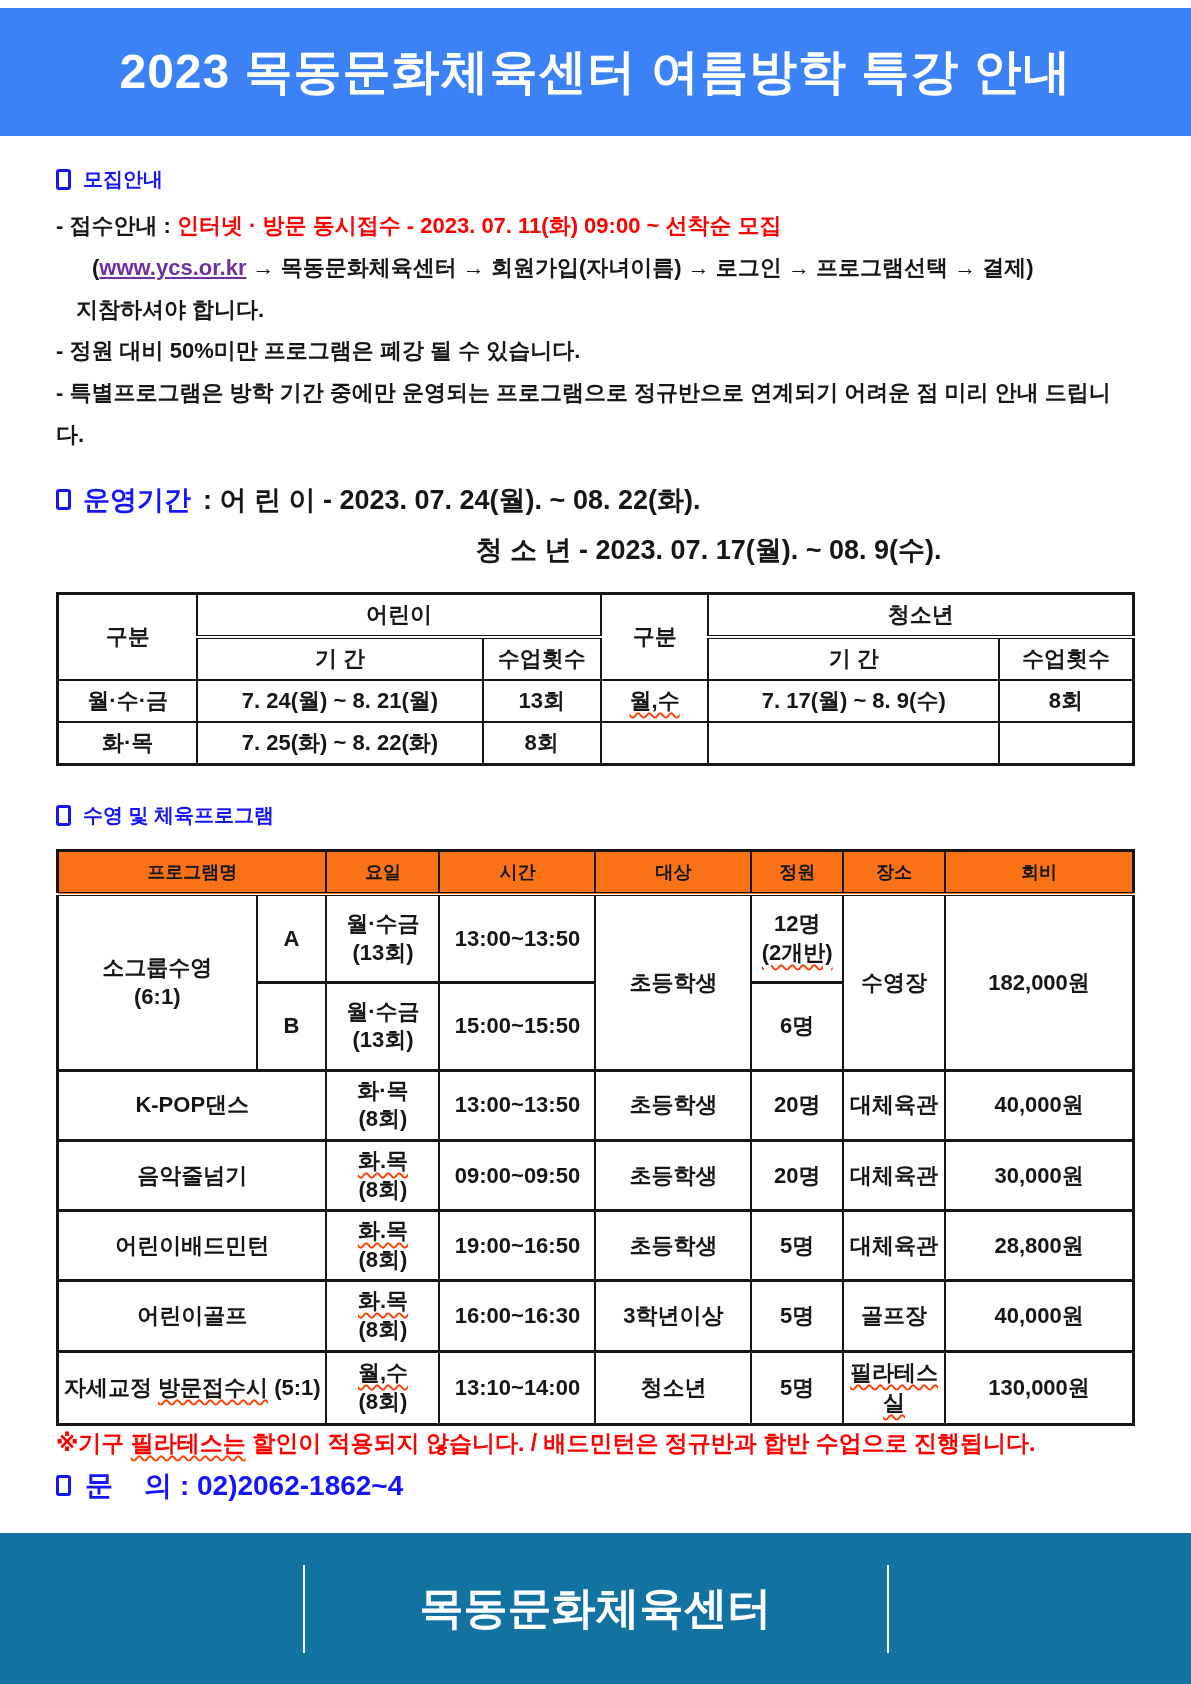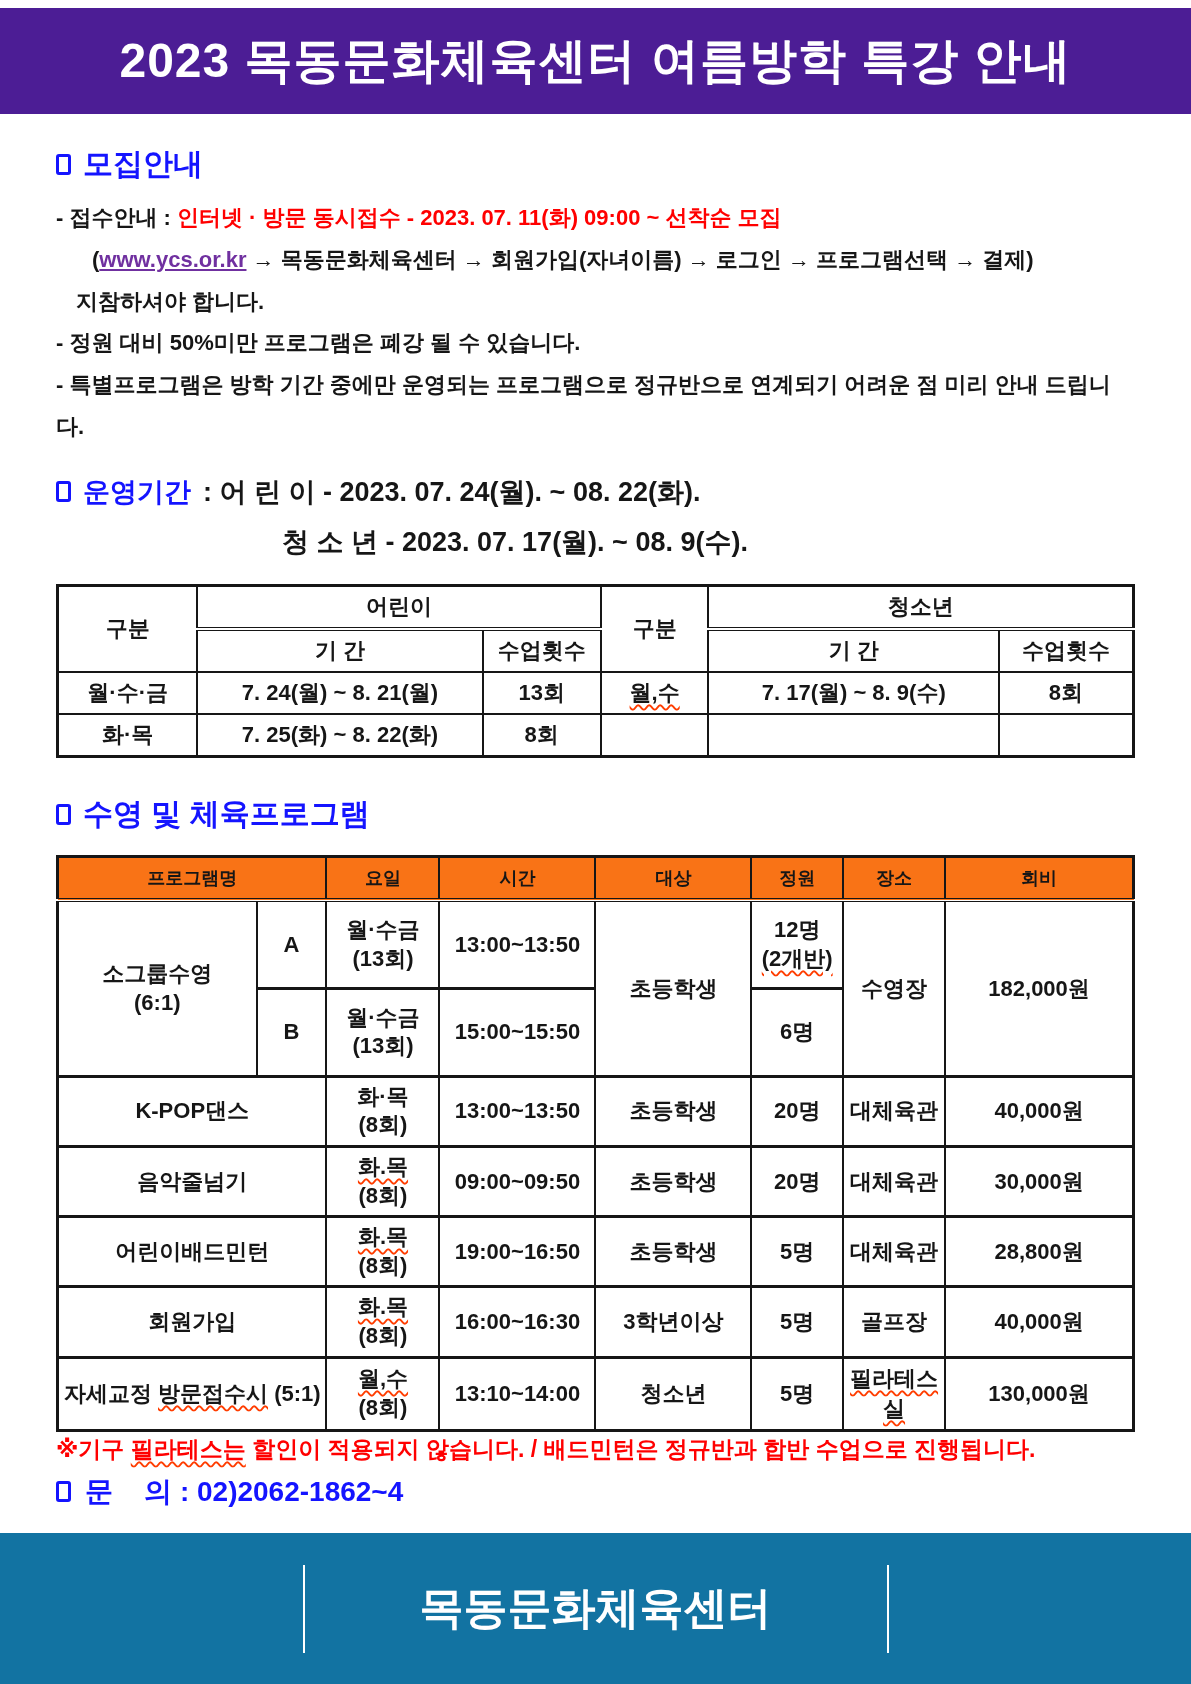--- a/index.html
+++ b/index.html
@@ -4,47 +4,47 @@
 <style>
   * { box-sizing: border-box; }
   html,body { margin:0; padding:0; }
   body {
     width:1191px; height:1684px; background:#ffffff;
     font-family:"Liberation Sans","DejaVu Sans",sans-serif;
     color:#161616; display:flex; flex-direction:column; overflow:hidden;
   }
   
   .header-band {
-    margin-top:8px; height:106px; background:#4c1d95;
+    margin-top:8px; height:128px; background:#3b82f6;
     display:flex; align-items:center; justify-content:center; flex:0 0 auto;
   }
   .header-title { color:#ffffff; font-size:48px; font-weight:800; letter-spacing:1px; }
 
   
   .content { padding:0 56px; flex:0 0 auto; }
 
   .sec-head { display:flex; align-items:center; gap:12px; margin-top:30px; }
-  .sec-head .txt { color:#1414FF; font-size:30px; font-weight:800; }
+  .sec-head .txt { color:#1414FF; font-size:20px; font-weight:800; }
   .bullet {
     width:15px; height:21px; border:3px solid #1414FF; border-radius:3px;
     display:inline-block; flex:0 0 auto;
   }
 
   .bullets { margin-top:12px; font-size:22px; font-weight:700; line-height:1.9; color:#161616; }
   .red-strong { color:#FF0000; font-size:22px; font-weight:800; }
   .red-note  { color:#FF0000; font-size:23px; font-weight:800; margin-top:2px; }
   .link { color:#7030A0; text-decoration:underline; font-weight:700; }
   .indent1 { padding-left:36px; }
   .indent2 { padding-left:20px; }
   .sq {
     text-decoration-line:underline; text-decoration-style:wavy;
     text-decoration-color:#ff3c00; text-decoration-thickness:2px; text-underline-offset:4px;
   }
 
-  .period-block { margin-top:26px; font-size:27px; font-weight:800; }
+  .period-block { margin-top:26px; font-size:27px; font-weight:800;text-align:center; }
   .period-line1 { display:flex; align-items:center; gap:12px; }
   .period-line1 .p-head { color:#1414FF; }
   .period-line1 .p-rest { color:#161616; white-space:pre; }
   .period-line2 { padding-left:226px; margin-top:14px; white-space:pre; }
 
   
   table { border-collapse:collapse; width:100%; table-layout:fixed; }
   td {
     border:2px solid #161616; text-align:center; vertical-align:middle;
     font-size:22px; font-weight:700; padding:5px 4px; color:#161616;
@@ -238,21 +238,21 @@
           <div>(8회)</div>
         </td>
         <td>19:00~16:50</td>
         <td>초등학생</td>
         <td>5명</td>
         <td>대체육관</td>
         <td>28,800원</td>
       </tr>
 
       <tr class="prow">
-        <td colspan="2">회원가입</td>
+        <td colspan="2">어린이골프</td>
         <td class="cell-stack">
           <div class="sq">화.목</div>
           <div>(8회)</div>
         </td>
         <td>16:00~16:30</td>
         <td>3학년이상</td>
         <td>5명</td>
         <td>골프장</td>
         <td>40,000원</td>
       </tr>

